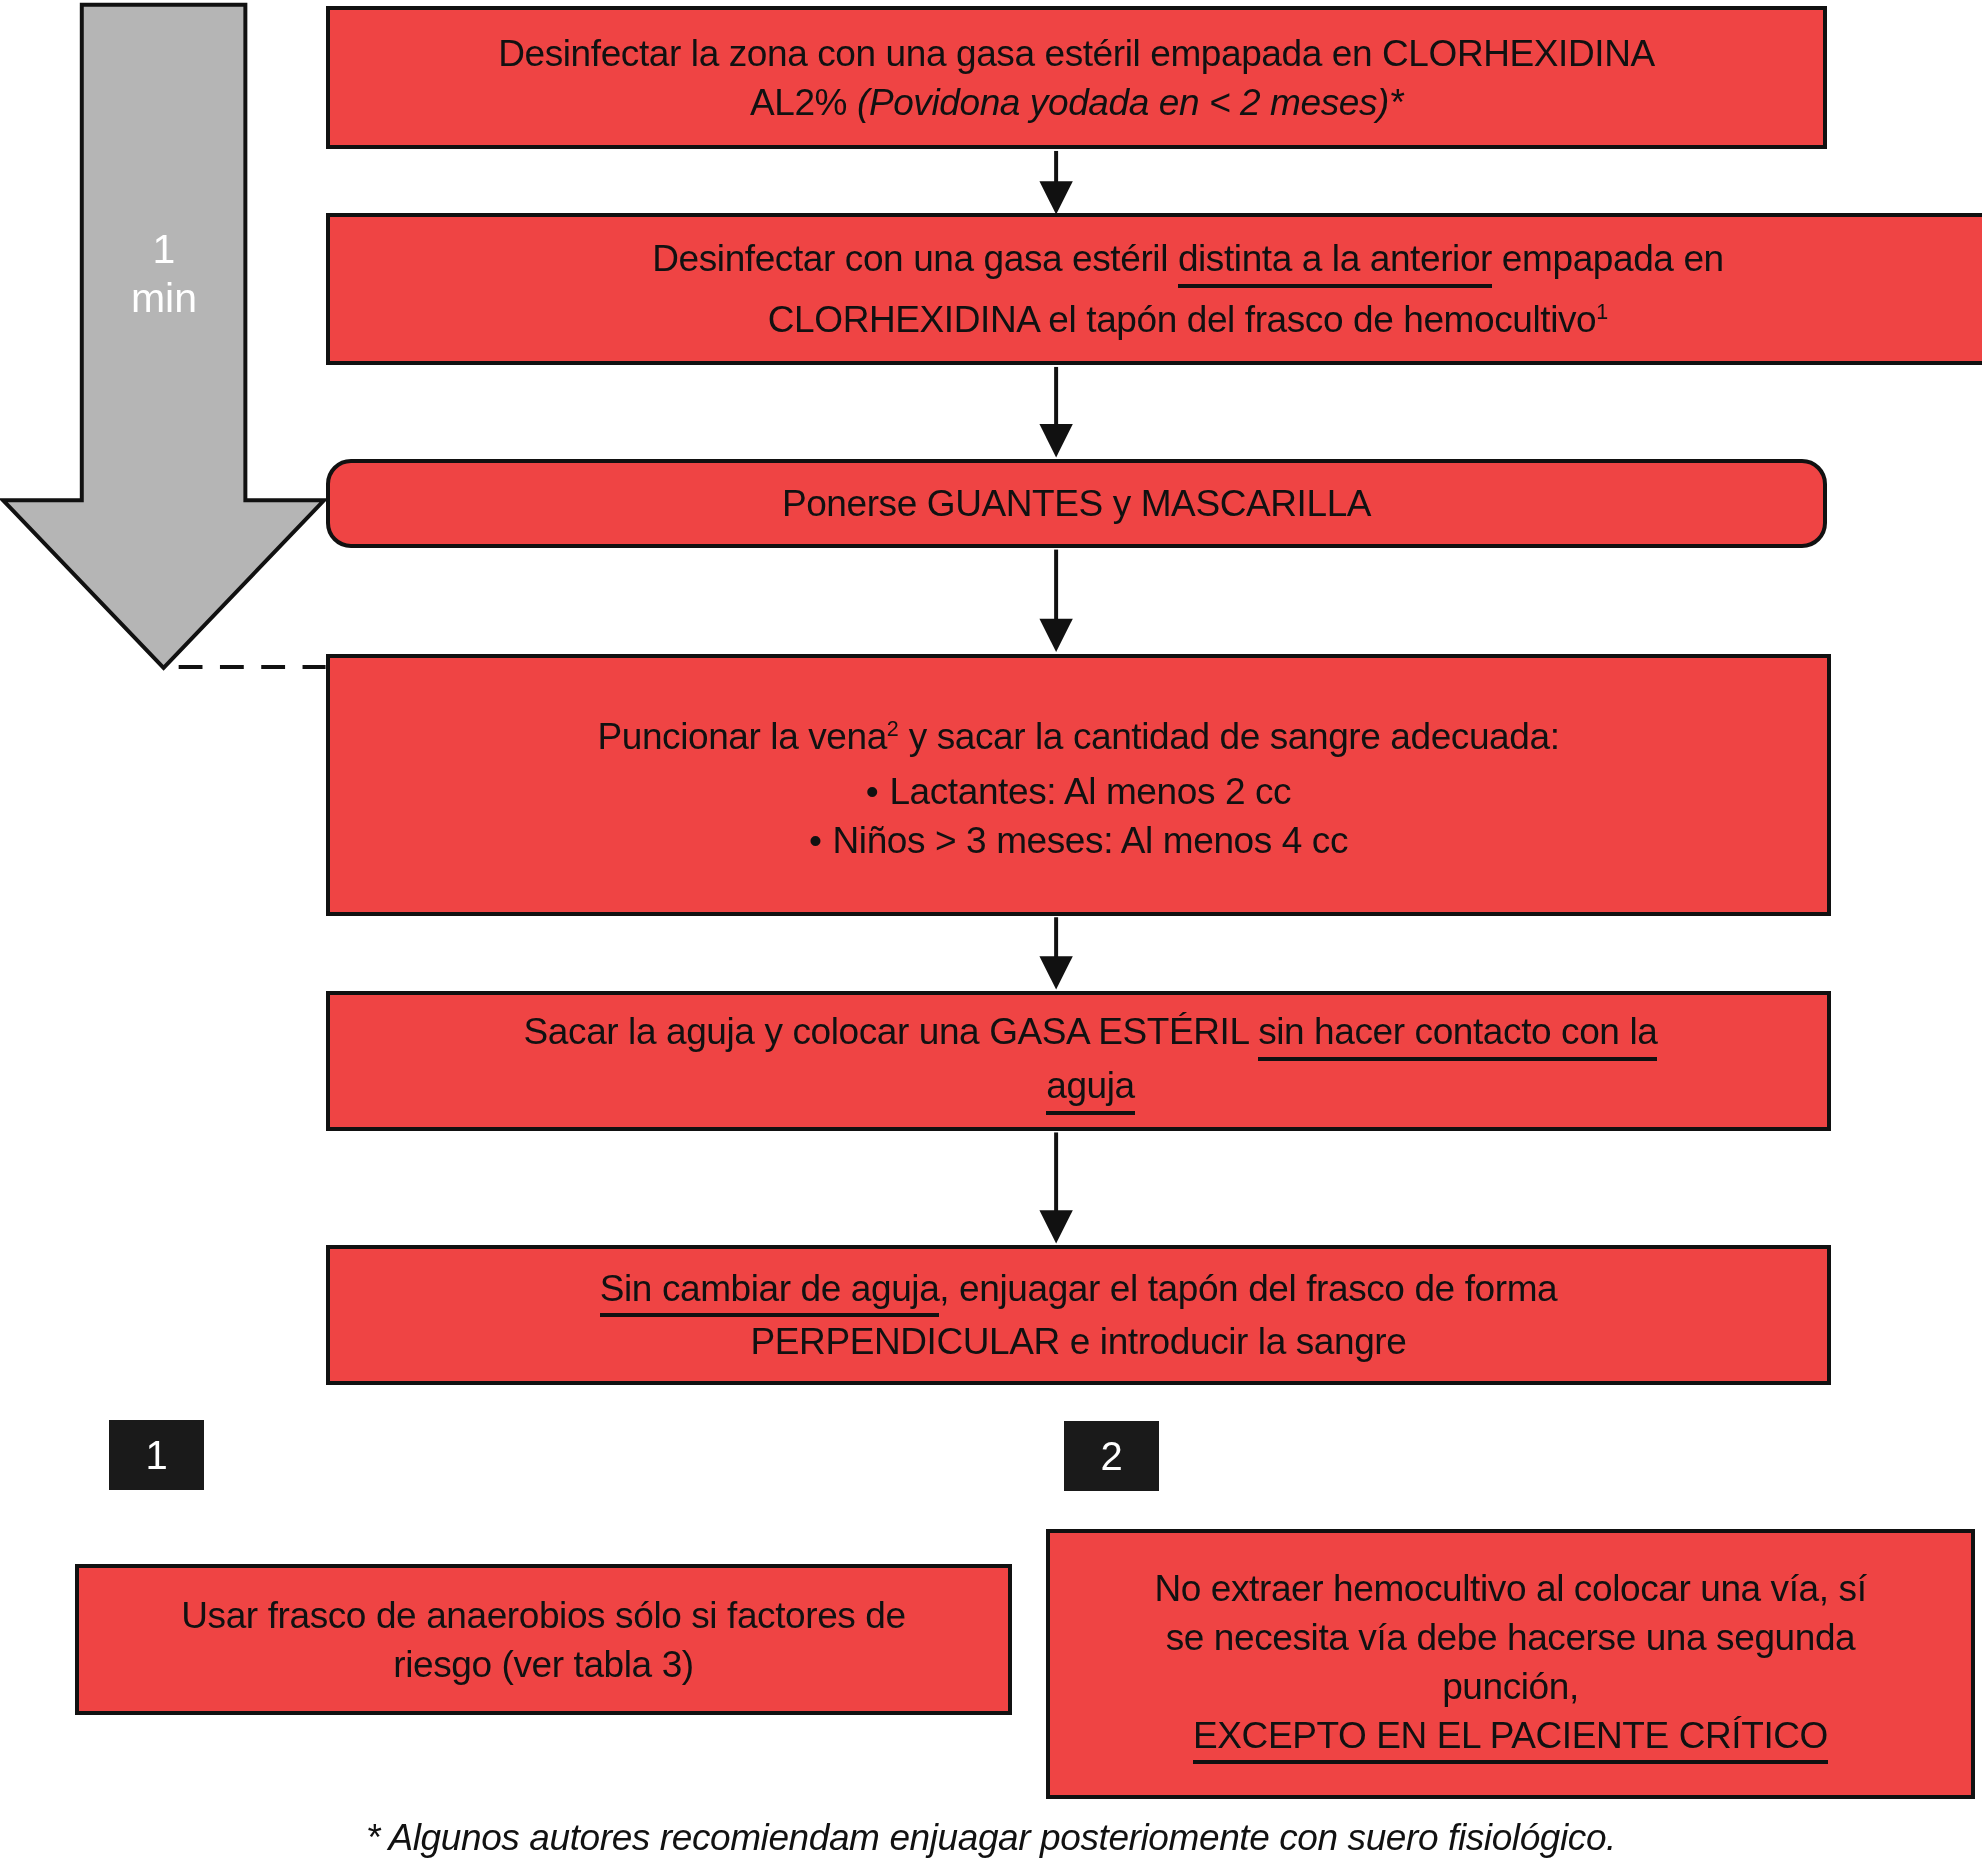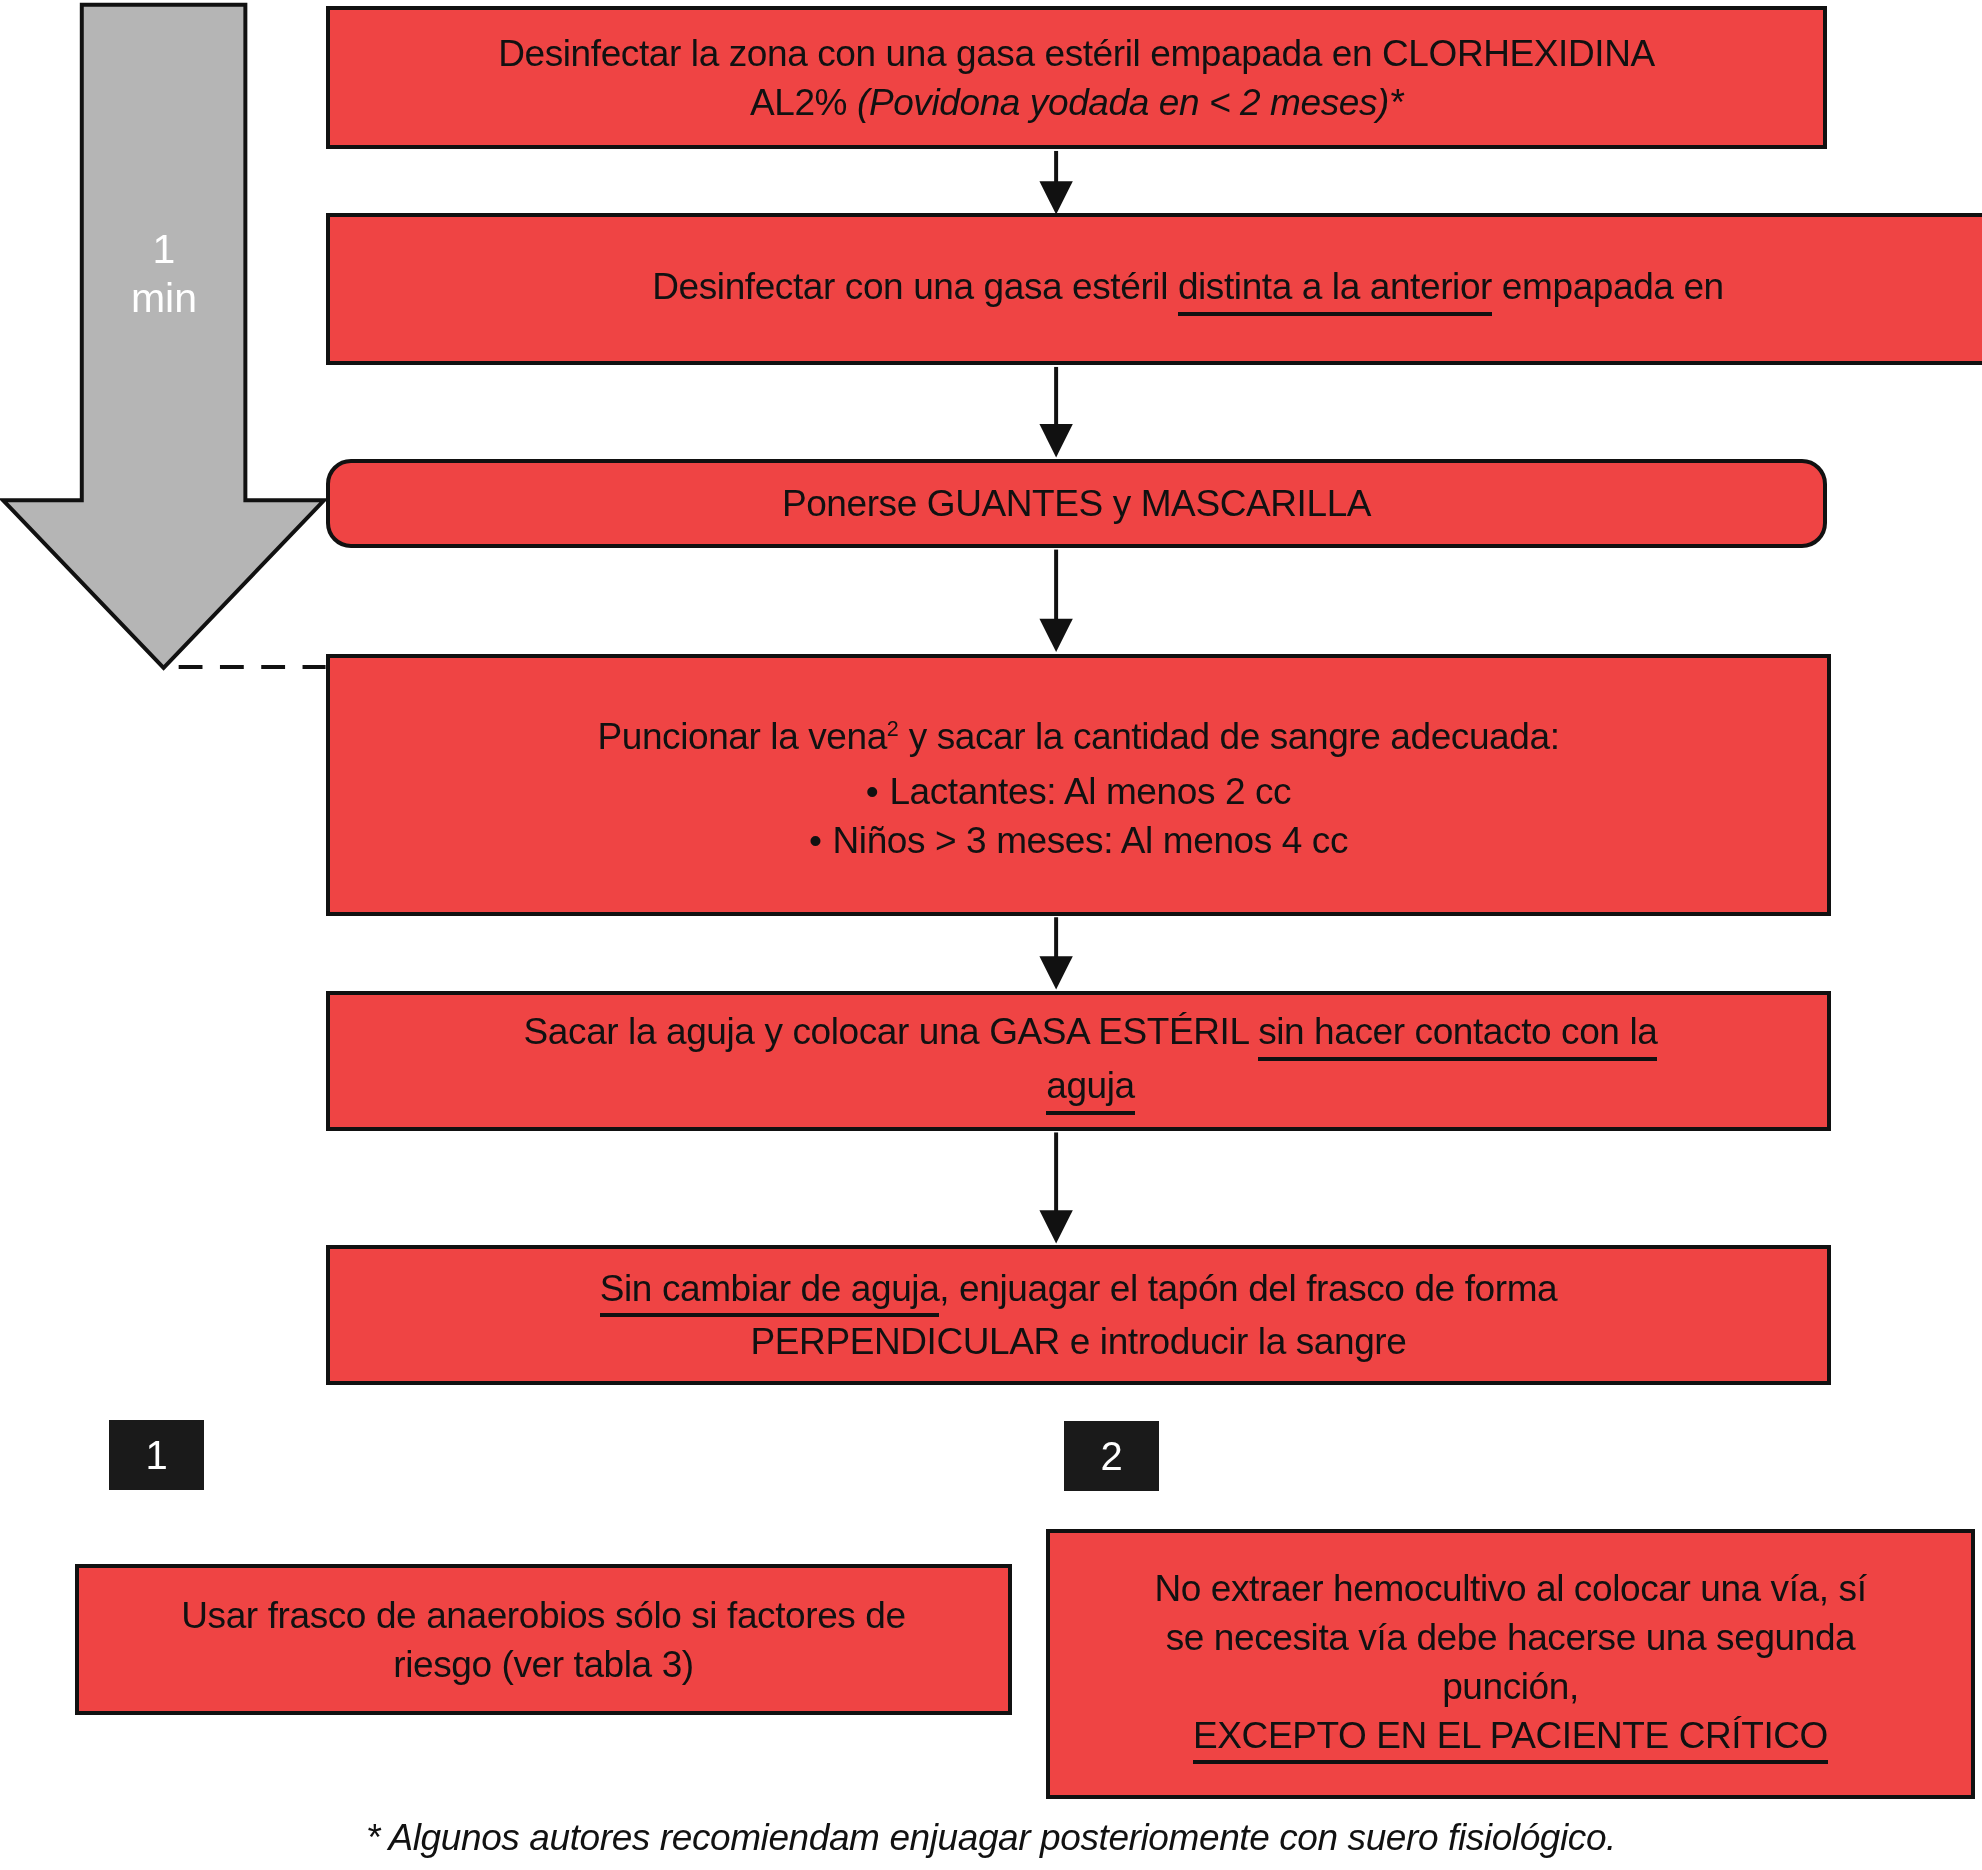--- a/index.html
+++ b/index.html
@@ -115,20 +115,21 @@
     <div>min</div>
   </div>
 
   <div class="box" id="step-box-1">
     <div class="line">Desinfectar la zona con una gasa estéril empapada en CLORHEXIDINA</div>
     <div class="line"><span>AL2% </span><span class="it">(Povidona yodada en &lt; 2 meses)*</span></div>
   </div>
 
   <div class="box" id="step-box-2">
     <div class="line"><span>Desinfectar con una gasa estéril </span><span class="u">distinta a la anterior</span><span> empapada en</span></div>
+    <div class="line"><span>CLORHEXIDINA el tapón del frasco de hemocultivo</span><span class="sup">1</span></div>
   </div>
 
   <div class="box" id="step-box-3">
     <div class="line">Ponerse GUANTES y MASCARILLA</div>
   </div>
 
   <div class="box" id="step-box-4">
     <div class="line"><span>Puncionar la vena</span><span class="sup">2</span><span> y sacar la cantidad de sangre adecuada:</span></div>
     <div class="bullets">
       <div class="bullet-line"><span class="marker">•</span><span>Lactantes: Al menos 2 cc</span></div>

